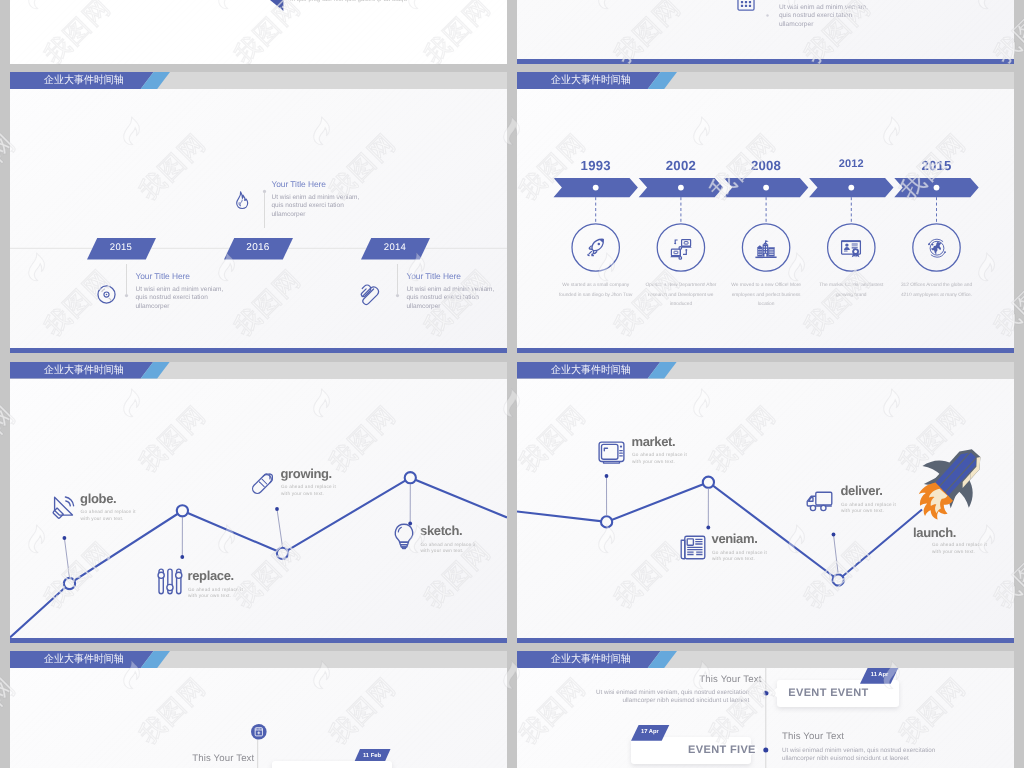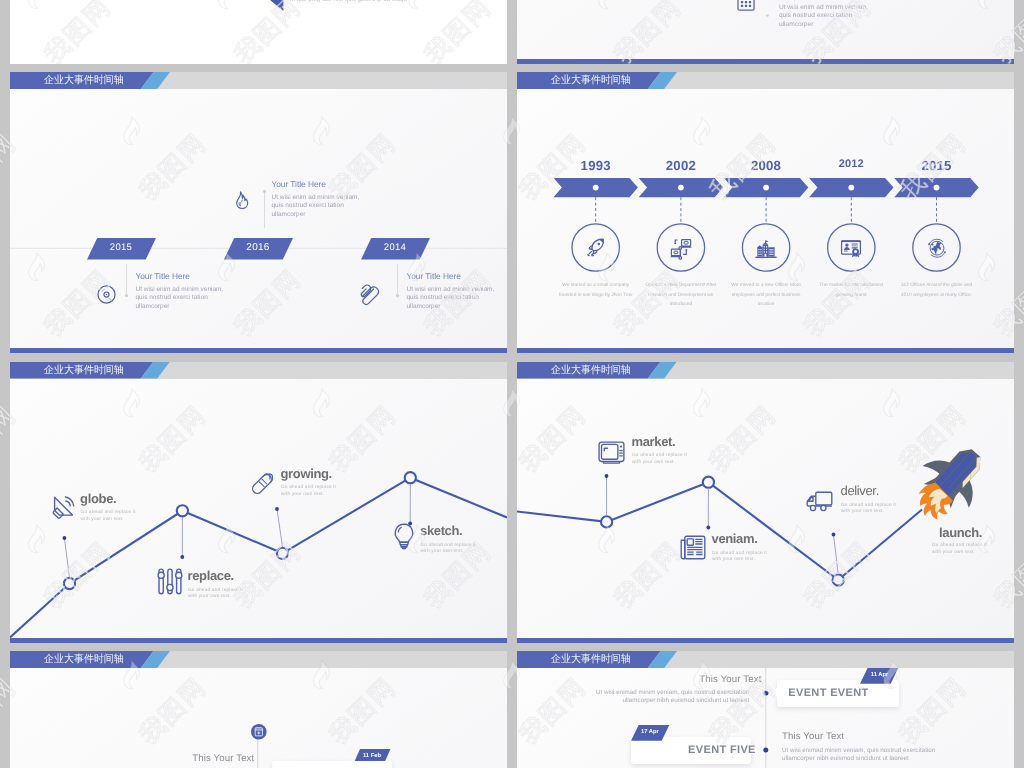--- a/index.html
+++ b/index.html
@@ -463,21 +463,21 @@
         </div>
         <div class="ic" style="left: 289px; top: 128px;">
           <svg width="27" height="22" viewBox="0 0 27 22" fill="none" stroke="#4f5fae" stroke-width="1.35" stroke-linejoin="round">
             <rect x="9.8" y="2.2" width="16.0" height="12.6" rx="1.2"></rect>
             <path d="M9.8 6.2 H5.2 L1.2 11.3 v3.5 a1.2 1.2 0 0 0 1.2 1.2 h23.4"></path>
             <path d="M5.0 7.6 h2.0 v3.6 H2.6 Z"></path>
             <circle cx="7.0" cy="18.0" r="2.6" fill="#fafafa"></circle>
             <circle cx="17.4" cy="18.0" r="2.6" fill="#fafafa"></circle>
           </svg>
         </div>
-        <div class="tx" style="left: 323.5px; top: 122.6px; font-size: 13px; font-weight: 400; color: rgb(111, 111, 111); letter-spacing: -0.35px; line-height: 14px;">deliver.</div>
+        <div class="tx" style="left: 323.5px; top: 122.6px; font-size: 13px; font-weight: 700; color: rgb(111, 111, 111); letter-spacing: -0.35px; line-height: 14px;">deliver.</div>
         <div class="par" style="left: 324px; top: 140px; font-size: 4.7px; line-height: 6.5px; color: rgb(182, 182, 182); letter-spacing: 0.22px;">
           <div>Go ahead and replace it</div>
           <div>with your own text.</div>
         </div>
         <div class="ic" style="left: 391px; top: 78.5px;">
           <svg width="84" height="84" viewBox="0 0 84 84">
             <g transform="rotate(42 42 42)">
               <path d="M31.0 27.0 C20.5 30.0 13.5 37.5 10.8 48.5 C17.0 44.5 24.0 42.5 31.2 43.0 Z" fill="#5a6473"></path>
               <path d="M53.0 27.0 C63.5 30.0 70.5 37.5 73.2 48.5 C67.0 44.5 60.0 42.5 52.8 43.0 Z" fill="#5a6473"></path>
               <path d="M31.4 41.0 L24.0 61.0 C28.4 58.4 31.2 56.0 33.4 53.2 Z" fill="#5a6473"></path>
@@ -486,21 +486,21 @@
               <path d="M31.5 14.0 L36.4 7.6 L36.4 54.0 L31.5 54.0 Z" fill="#4458ad"></path>
               <path d="M37.8 6.2 L44.6 6.2 L44.6 54.0 L37.8 54.0 Z" fill="#4458ad"></path>
               <path d="M46.0 7.0 L50.0 12.2 L50.0 54.0 L46.0 54.0 Z" fill="#4458ad"></path>
               <path d="M47.8 3.0 L55.4 13.0 L55.4 26.0 L51.4 21.5 L51.4 13.0 L45.6 6.0 Z" fill="#f3e6c8"></path>
               <path d="M51.4 21.5 L55.4 26.0 L55.4 38.0 L51.4 33.5 Z" fill="#f3e6c8"></path>
               <path d="M31.5 52.0 C26.5 58.5 24.8 66.0 27.0 72.0 C28.0 69.2 29.6 67.4 31.4 66.4 C30.2 71.4 31.6 76.4 35.6 79.6 C36.2 76.8 37.6 74.6 39.4 73.2 C39.2 78.4 41.6 82.6 46.2 84.0 C45.2 80.8 45.4 78.2 46.6 76.0 C49.8 79.4 54.2 80.2 58.0 78.2 C55.2 76.4 53.6 74.2 53.2 71.4 C56.6 71.8 59.6 70.2 61.4 67.2 C57.6 66.8 54.6 65.4 52.5 63.0 C55.6 61.2 57.2 58.0 56.8 54.0 Z" fill="#ef8422"></path>
               <path d="M38.8 54.0 C35.4 58.6 34.8 63.4 36.6 67.6 C37.6 65.6 39.0 64.2 40.6 63.6 C39.8 67.2 41.0 70.5 43.8 72.6 C44.4 70.4 45.4 68.8 46.8 67.8 C47.4 71.2 49.6 73.4 53.0 74.2 C52.0 71.6 52.0 69.6 52.9 67.8 C49.6 66.0 47.6 63.4 47.2 60.0 C49.0 58.6 49.8 56.4 49.4 54.0 Z" fill="#f6e7ca"></path>
             </g>
           </svg>
         </div>
-        <div class="tx" style="left: 422px; top: 164.1px; font-size: 13px; font-weight: 700; color: rgb(111, 111, 111); letter-spacing: -0.35px; line-height: 14px;">launch.</div>
+        <div class="tx" style="left: 396px; top: 164.1px; font-size: 13px; font-weight: 700; color: rgb(111, 111, 111); letter-spacing: -0.35px; line-height: 14px;">launch.</div>
         <div class="par" style="left: 415px; top: 180.5px; font-size: 4.7px; line-height: 6.5px; color: rgb(182, 182, 182); letter-spacing: 0.22px;">
           <div>Go ahead and replace it</div>
           <div>with your own text.</div>
         </div>
       </div>
   </div>
 
   <div class="slide colL r3">
     <div class="hdr">
       <div class="dk"></div>

